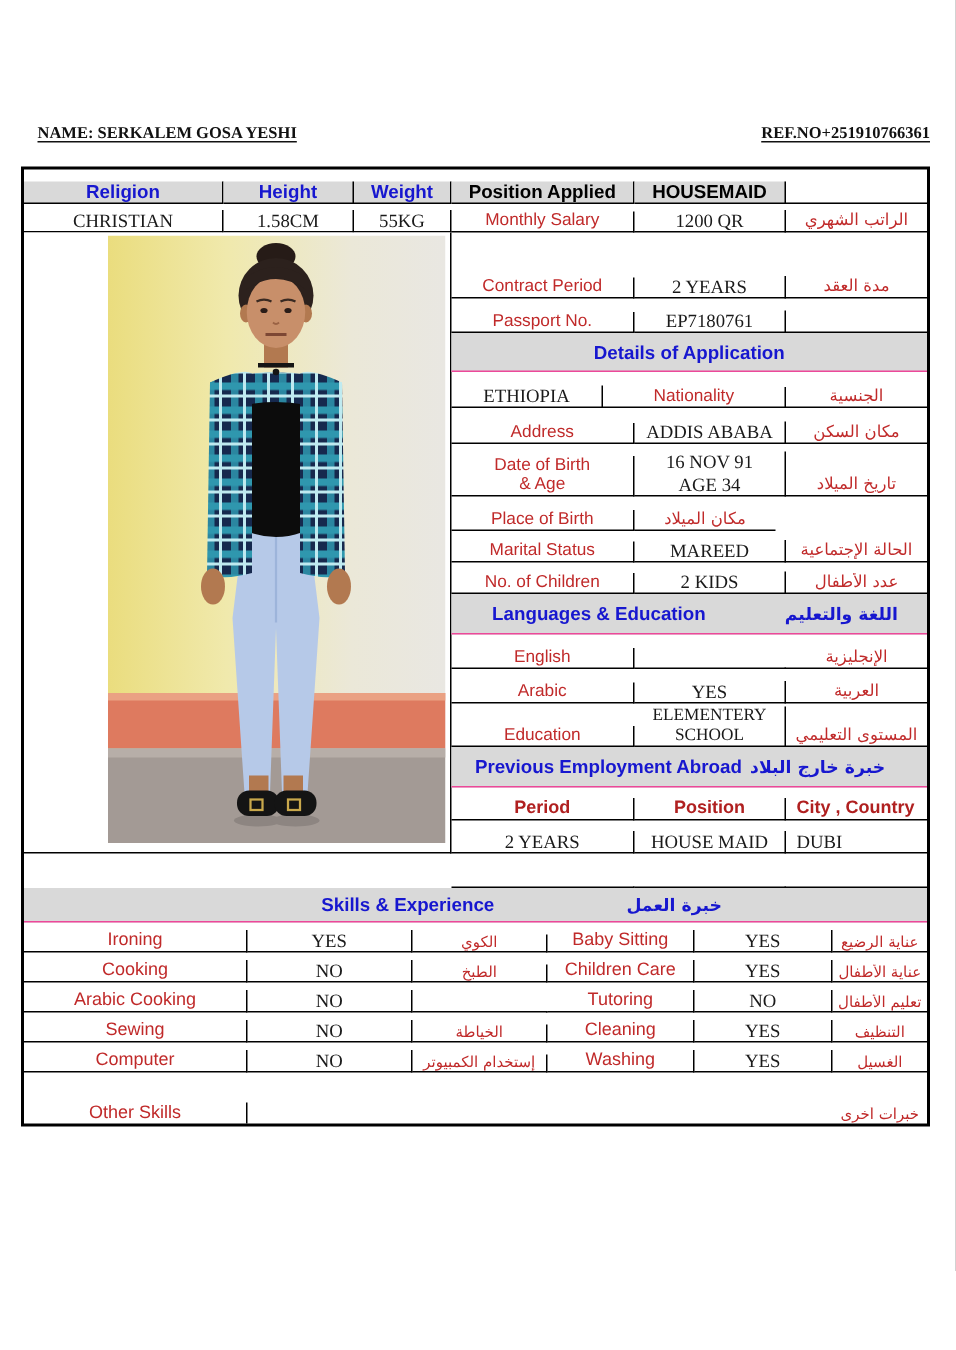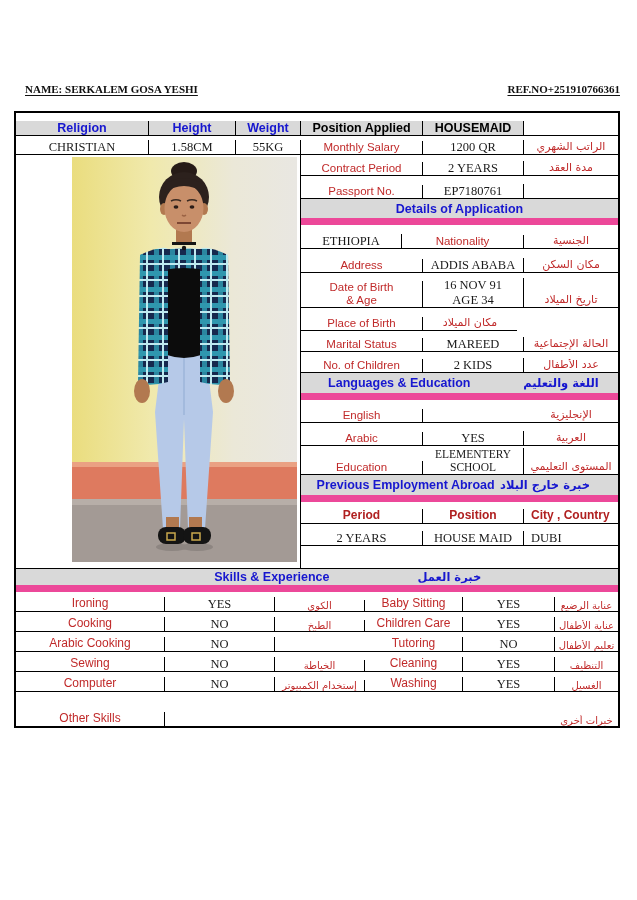--- a/index.html
+++ b/index.html
@@ -40,24 +40,24 @@
 
   
   .c1{width:133px}.c2{width:87px}.c3{width:65px}.c4{width:122px}.c5{width:101px}.c6{width:94px}
 
   
   .mid { display:flex; width:602px; }
   .photo-cell {
     width:285px; height:414px; border-right:1px solid #000; border-bottom:1px solid #000;
     padding-left:56px; padding-top:2px; background:#fff;
   }
-  .right-col { width:317px; display:flex; flex-direction:column; }
-
-  
-  .sechead { position:relative; border-bottom:7px solid #ec4899; background:#d9d9d9; width:100%; }
+  .right-col { width:317px; display:flex; flex-direction:column;margin-top:23px; }
+
+  
+  .sechead { position:relative; border-bottom:1px solid #ec4899; background:#d9d9d9; width:100%; }
   .sechead .en { position:absolute; top:50%; transform:translate(-50%,-50%); white-space:nowrap; }
   .sechead .arr { position:absolute; top:50%; transform:translate(-50%,-50%); white-space:nowrap; }
 
   
   .s1{width:149px}.s2{width:110px}.s3{width:90px}.s4{width:98px}.s5{width:92px}.s6{width:63px}
   .skill-ar { font-size:10px; }
   .noline { border-bottom:none; }
   .leftpad { justify-content:flex-start; padding-left:7px; }
 </style>
 </head>

